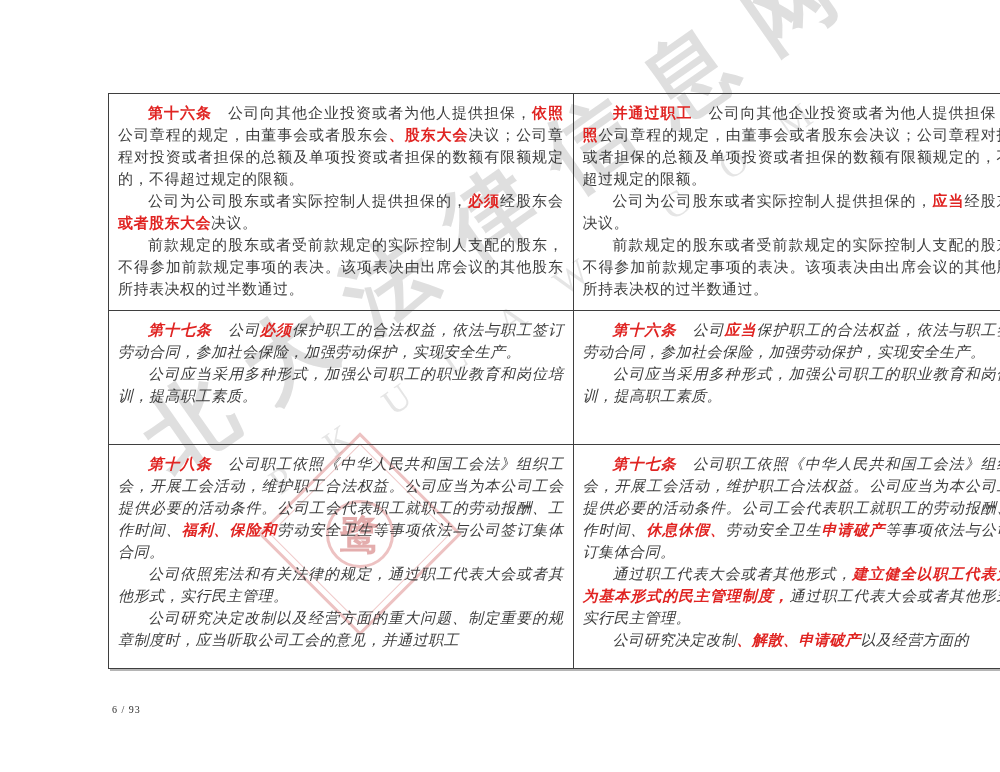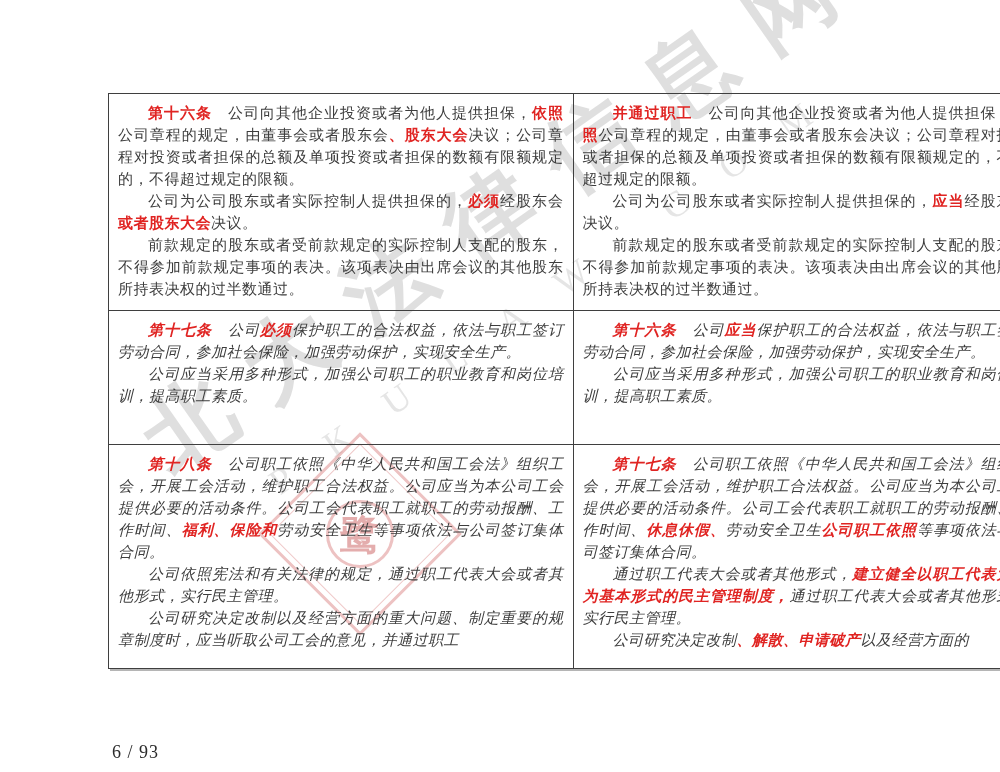--- a/index.html
+++ b/index.html
@@ -112,22 +112,22 @@
   }
   .red {
     color: #e02422;
     font-weight: bold;
   }
 
   
   .page-number {
     position: absolute;
     left: 112px;
-    top: 742px;
-    font-size: 18px;
+    top: 704px;
+    font-size: 10px;
     color: #2b2b2b;
     letter-spacing: 1px;
     z-index: 1;
   }
 </style>
 </head>
 <body>
 
 <div class="page">
 
@@ -166,21 +166,21 @@
           <p class="para"><span>公司应当采用多种形式，加强公司职工的职业教育和岗位培训，提高职工素质。</span></p>
         </td>
       </tr>
       <tr class="row-3">
         <td>
           <p class="para"><span class="red">第十八条</span><span>　公司职工依照《中华人民共和国工会法》组织工会，开展工会活动，维护职工合法权益。公司应当为本公司工会提供必要的活动条件。公司工会代表职工就职工的劳动报酬、工作时间、</span><span class="red">福利、保险和</span><span>劳动安全卫生等事项依法与公司签订集体合同。</span></p>
           <p class="para"><span>公司依照宪法和有关法律的规定，通过职工代表大会或者其他形式，实行民主管理。</span></p>
           <p class="para"><span>公司研究决定改制以及经营方面的重大问题、制定重要的规章制度时，应当听取公司工会的意见，并通过职工</span></p>
         </td>
         <td>
-          <p class="para"><span class="red">第十七条</span><span>　公司职工依照《中华人民共和国工会法》组织工会，开展工会活动，维护职工合法权益。公司应当为本公司工会提供必要的活动条件。公司工会代表职工就职工的劳动报酬、工作时间、</span><span class="red">休息休假、</span><span>劳动安全卫生</span><span class="red">公司职工依照</span><span>等事项依法与公司签订集体合同。</span></p>
+          <p class="para"><span class="red">第十七条</span><span>　公司职工依照《中华人民共和国工会法》组织工会，开展工会活动，维护职工合法权益。公司应当为本公司工会提供必要的活动条件。公司工会代表职工就职工的劳动报酬、工作时间、</span><span class="red">休息休假、</span><span>劳动安全卫生</span><span class="red">申请破产</span><span>等事项依法与公司签订集体合同。</span></p>
           <p class="para"><span>通过职工代表大会或者其他形式，</span><span class="red">建立健全以职工代表大会为基本形式的民主管理制度，</span><span>通过职工代表大会或者其他形式，实行民主管理。</span></p>
           <p class="para"><span>公司研究决定改制</span><span class="red">、解散、申请破产</span><span>以及经营方面的</span></p>
         </td>
       </tr>
     </tbody>
   </table>
 
   <div class="page-number">6 / 93</div>
 
 </div>

